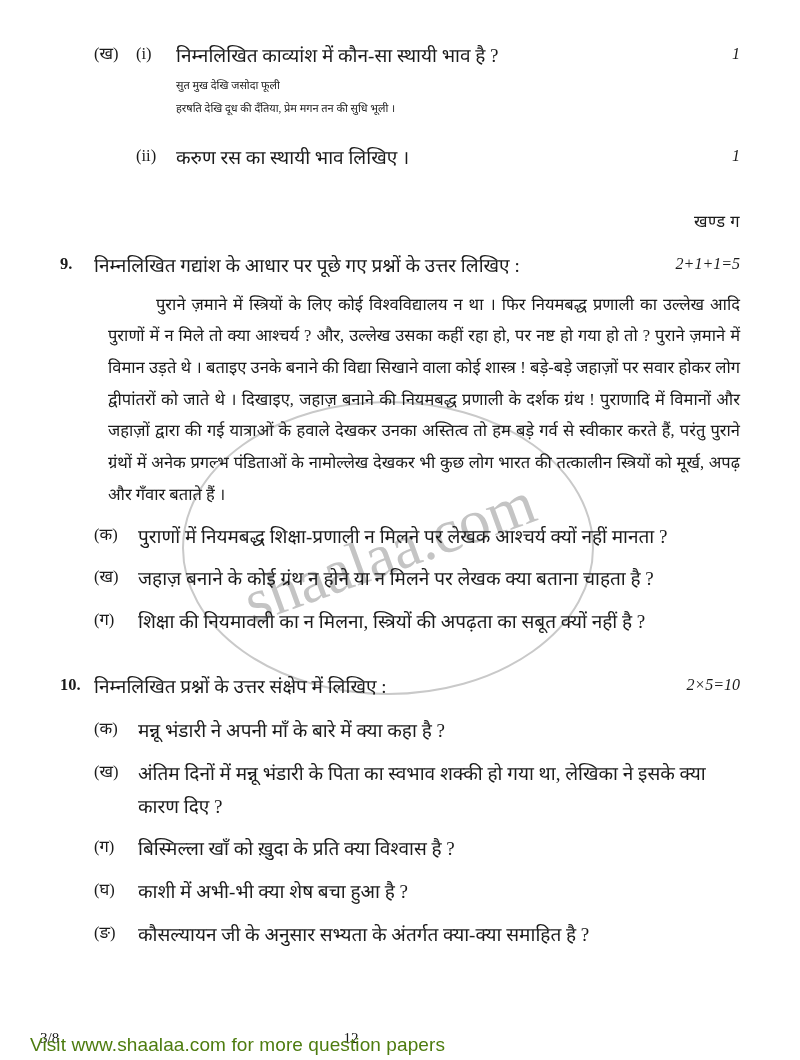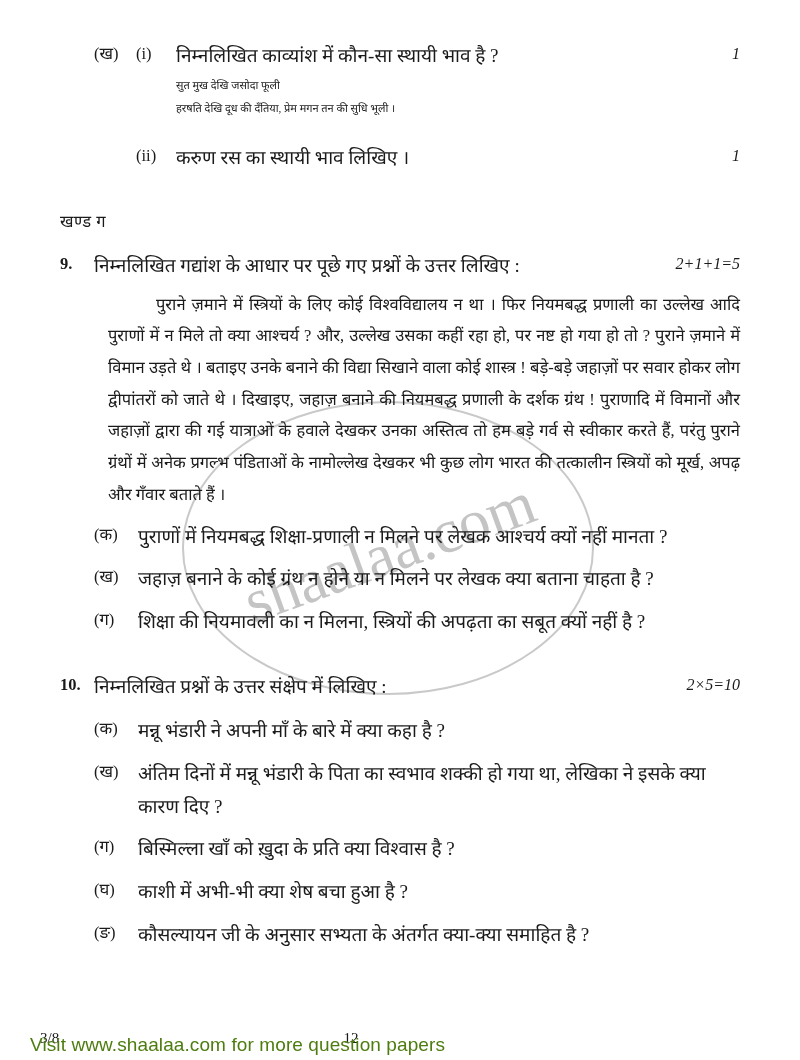--- a/index.html
+++ b/index.html
@@ -69,21 +69,21 @@
     flex: 0 0 auto;
     width: 70px;
     text-align: right;
     font-style: italic;
     font-size: 16px;
     line-height: 1.7;
     white-space: nowrap;
   }
 
   .section-head {
-    text-align: left;
+    text-align: right;
     font-size: 16.5px;
     margin: 34px 0 18px 0;
     letter-spacing: .5px;
   }
 
   .poem-line {
     font-size: 11px;
     line-height: 1.9;
     font-family: Liberation Serif, serif;
   }

